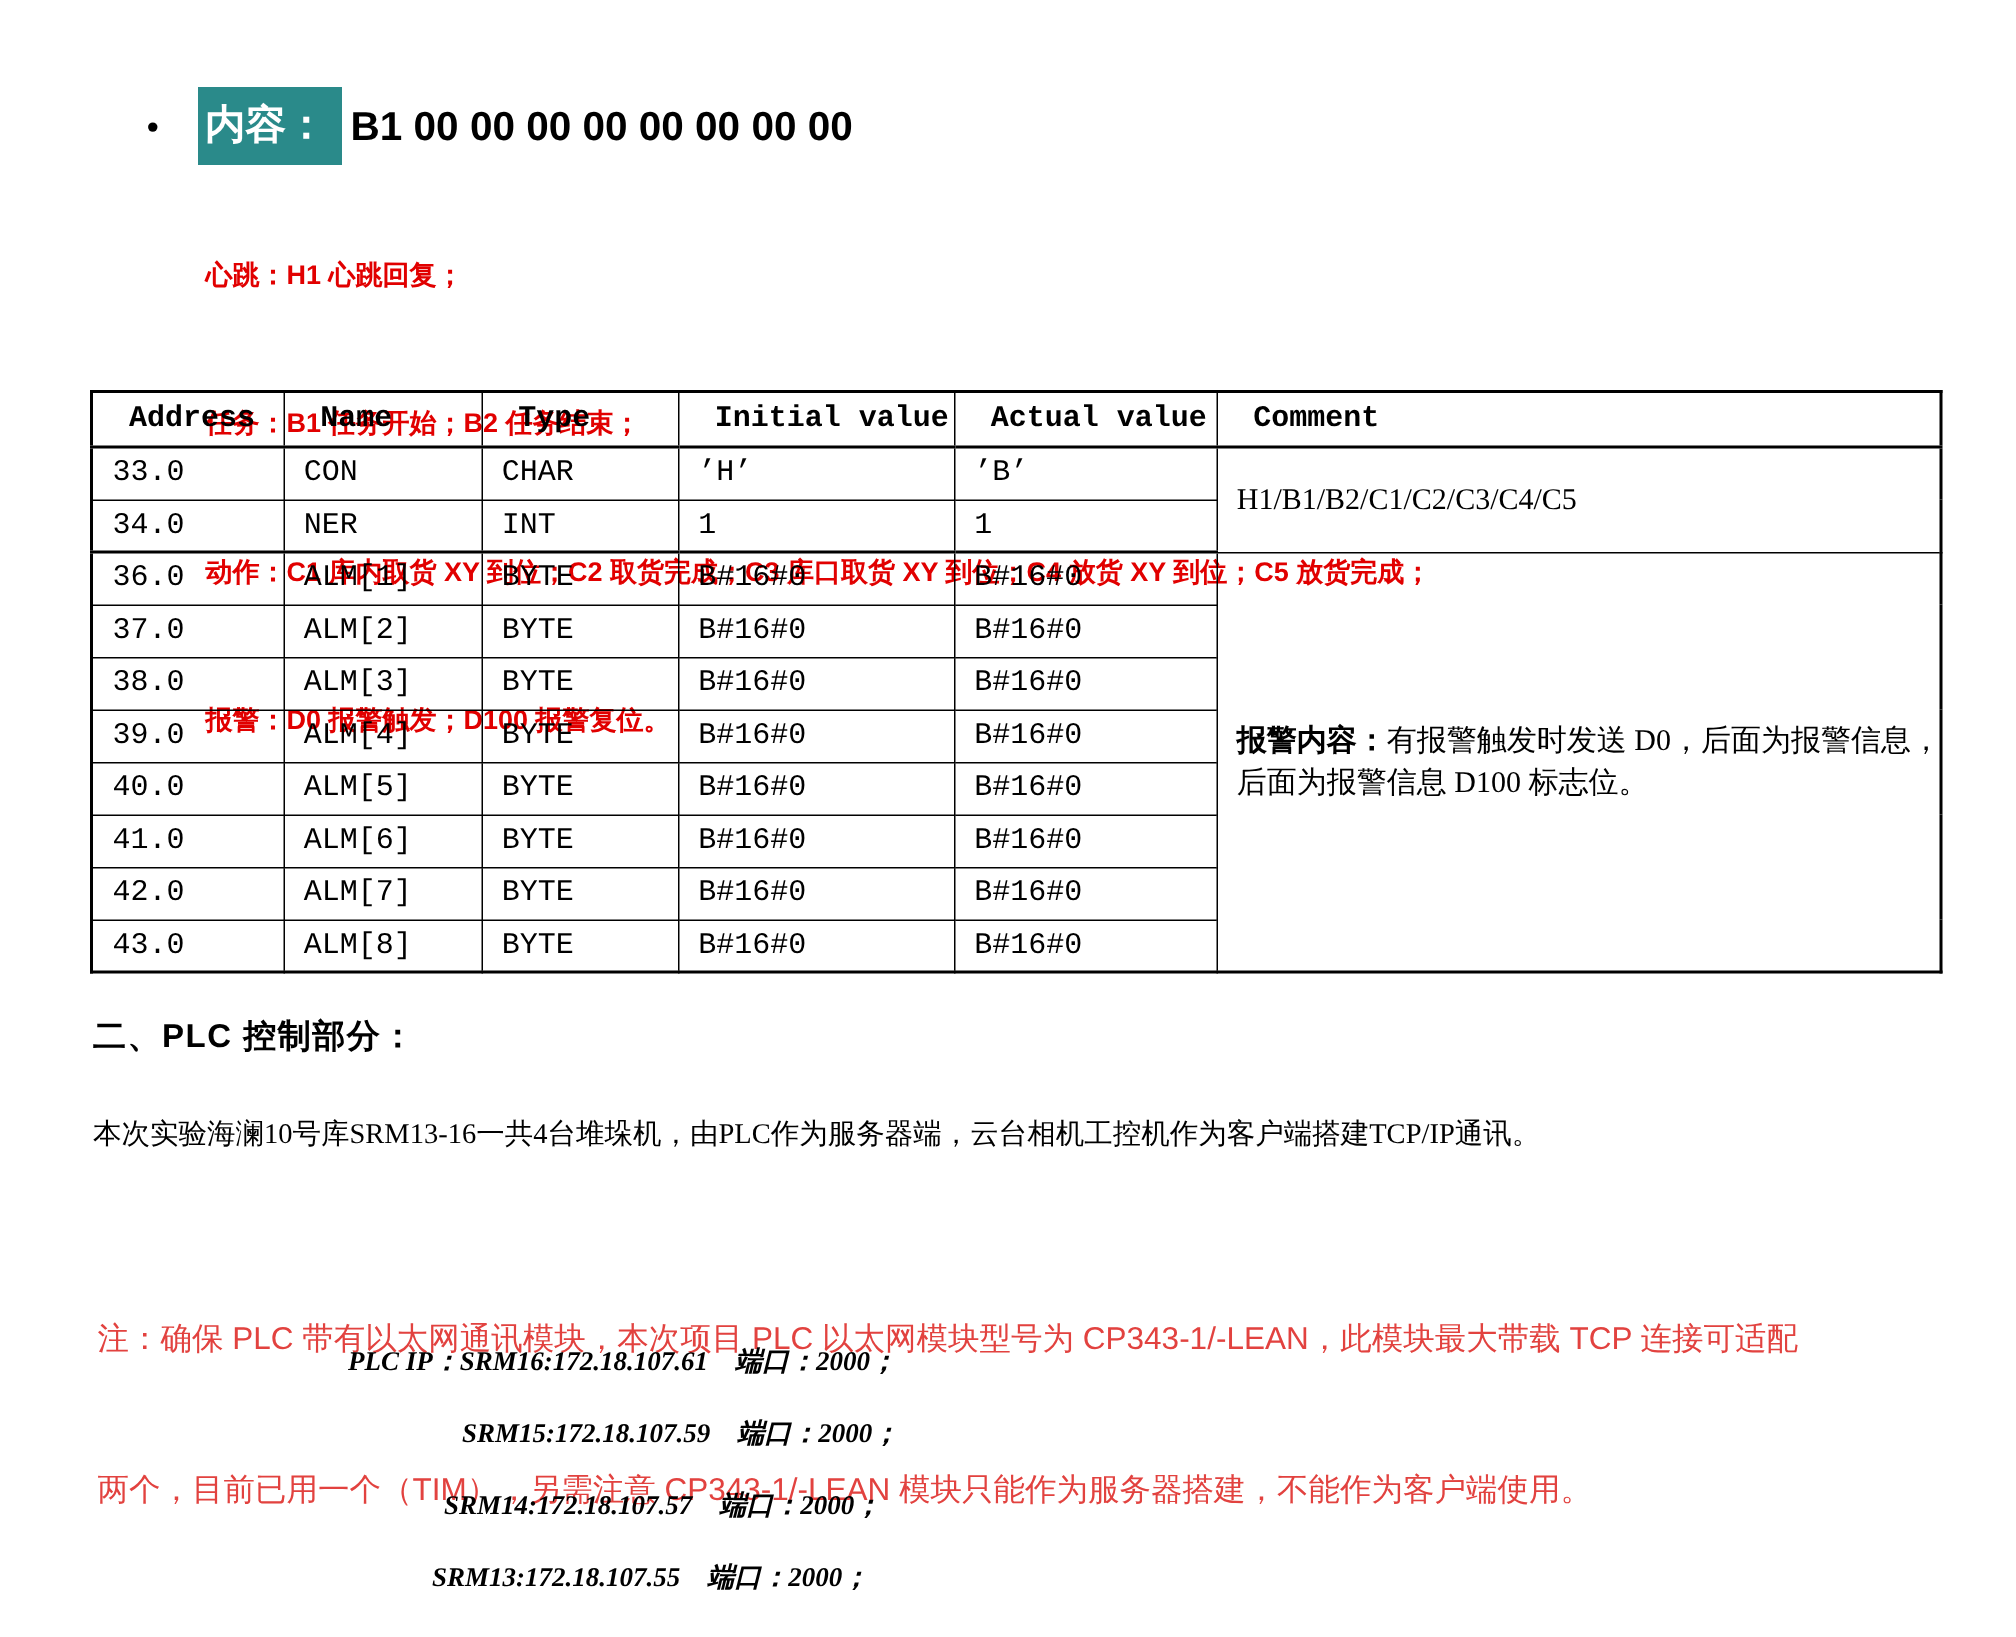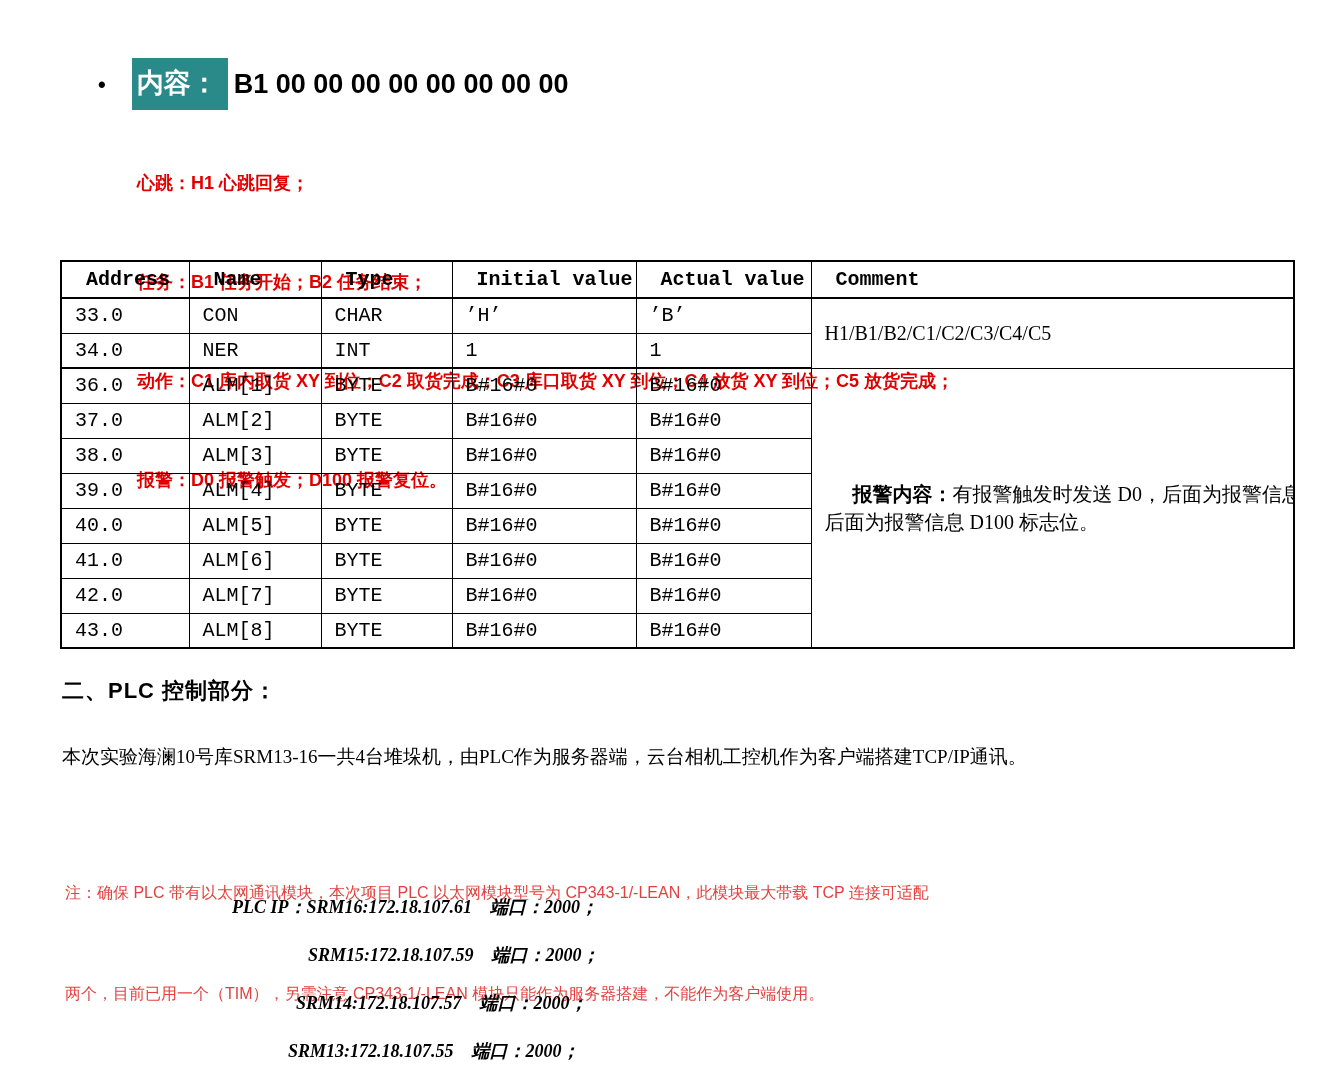--- a/index.html
+++ b/index.html
@@ -39,35 +39,35 @@
     overflow:hidden;white-space:nowrap;
   }
   table.vars thead th{font-weight:bold;height:37px;border-bottom:2px solid #000;padding-left:24px;}
   table.vars tbody td{height:35px;font-weight:normal;}
   tr.thick-sep td{border-bottom:2px solid #000;}
   td.thick-sep-cell{border-bottom:2px solid #000;}
   td.comment-cell{
     font-family:"Liberation Serif","DejaVu Serif",serif;
     white-space:normal;line-height:28px;padding-left:12px;padding-right:10px;
   }
-  td.comment-cell .cmt-label{font-weight:bold;margin-left:28px;}
+  td.comment-cell .cmt-label{font-weight:bold;}
 
   
   .section-heading{
     position:absolute;left:62px;top:676px;
     font-size:22px;font-weight:bold;letter-spacing:1px;
   }
   .body-paragraph{
     position:absolute;left:62px;top:740px;width:1237px;
     font-family:"Liberation Serif","DejaVu Serif",serif;
     font-size:19px;line-height:33px;
   }
   .note-block{
     position:absolute;left:65px;top:809px;width:1275px;
-    font-size:16px;line-height:33.5px;white-space:pre;
+    font-size:21px;line-height:33.5px;white-space:pre;
   }
   .ip-line{
     position:absolute;
     font-family:"Liberation Serif","DejaVu Serif",serif;
     font-style:italic;font-weight:bold;font-size:18px;white-space:pre;
   }
   .ip-1{left:232px;top:895px;}
   .ip-2{left:308px;top:943px;text-align:center;}
   .ip-3{left:296px;top:991px;font-style:italic;}
   .ip-4{left:288px;top:1039px;}

